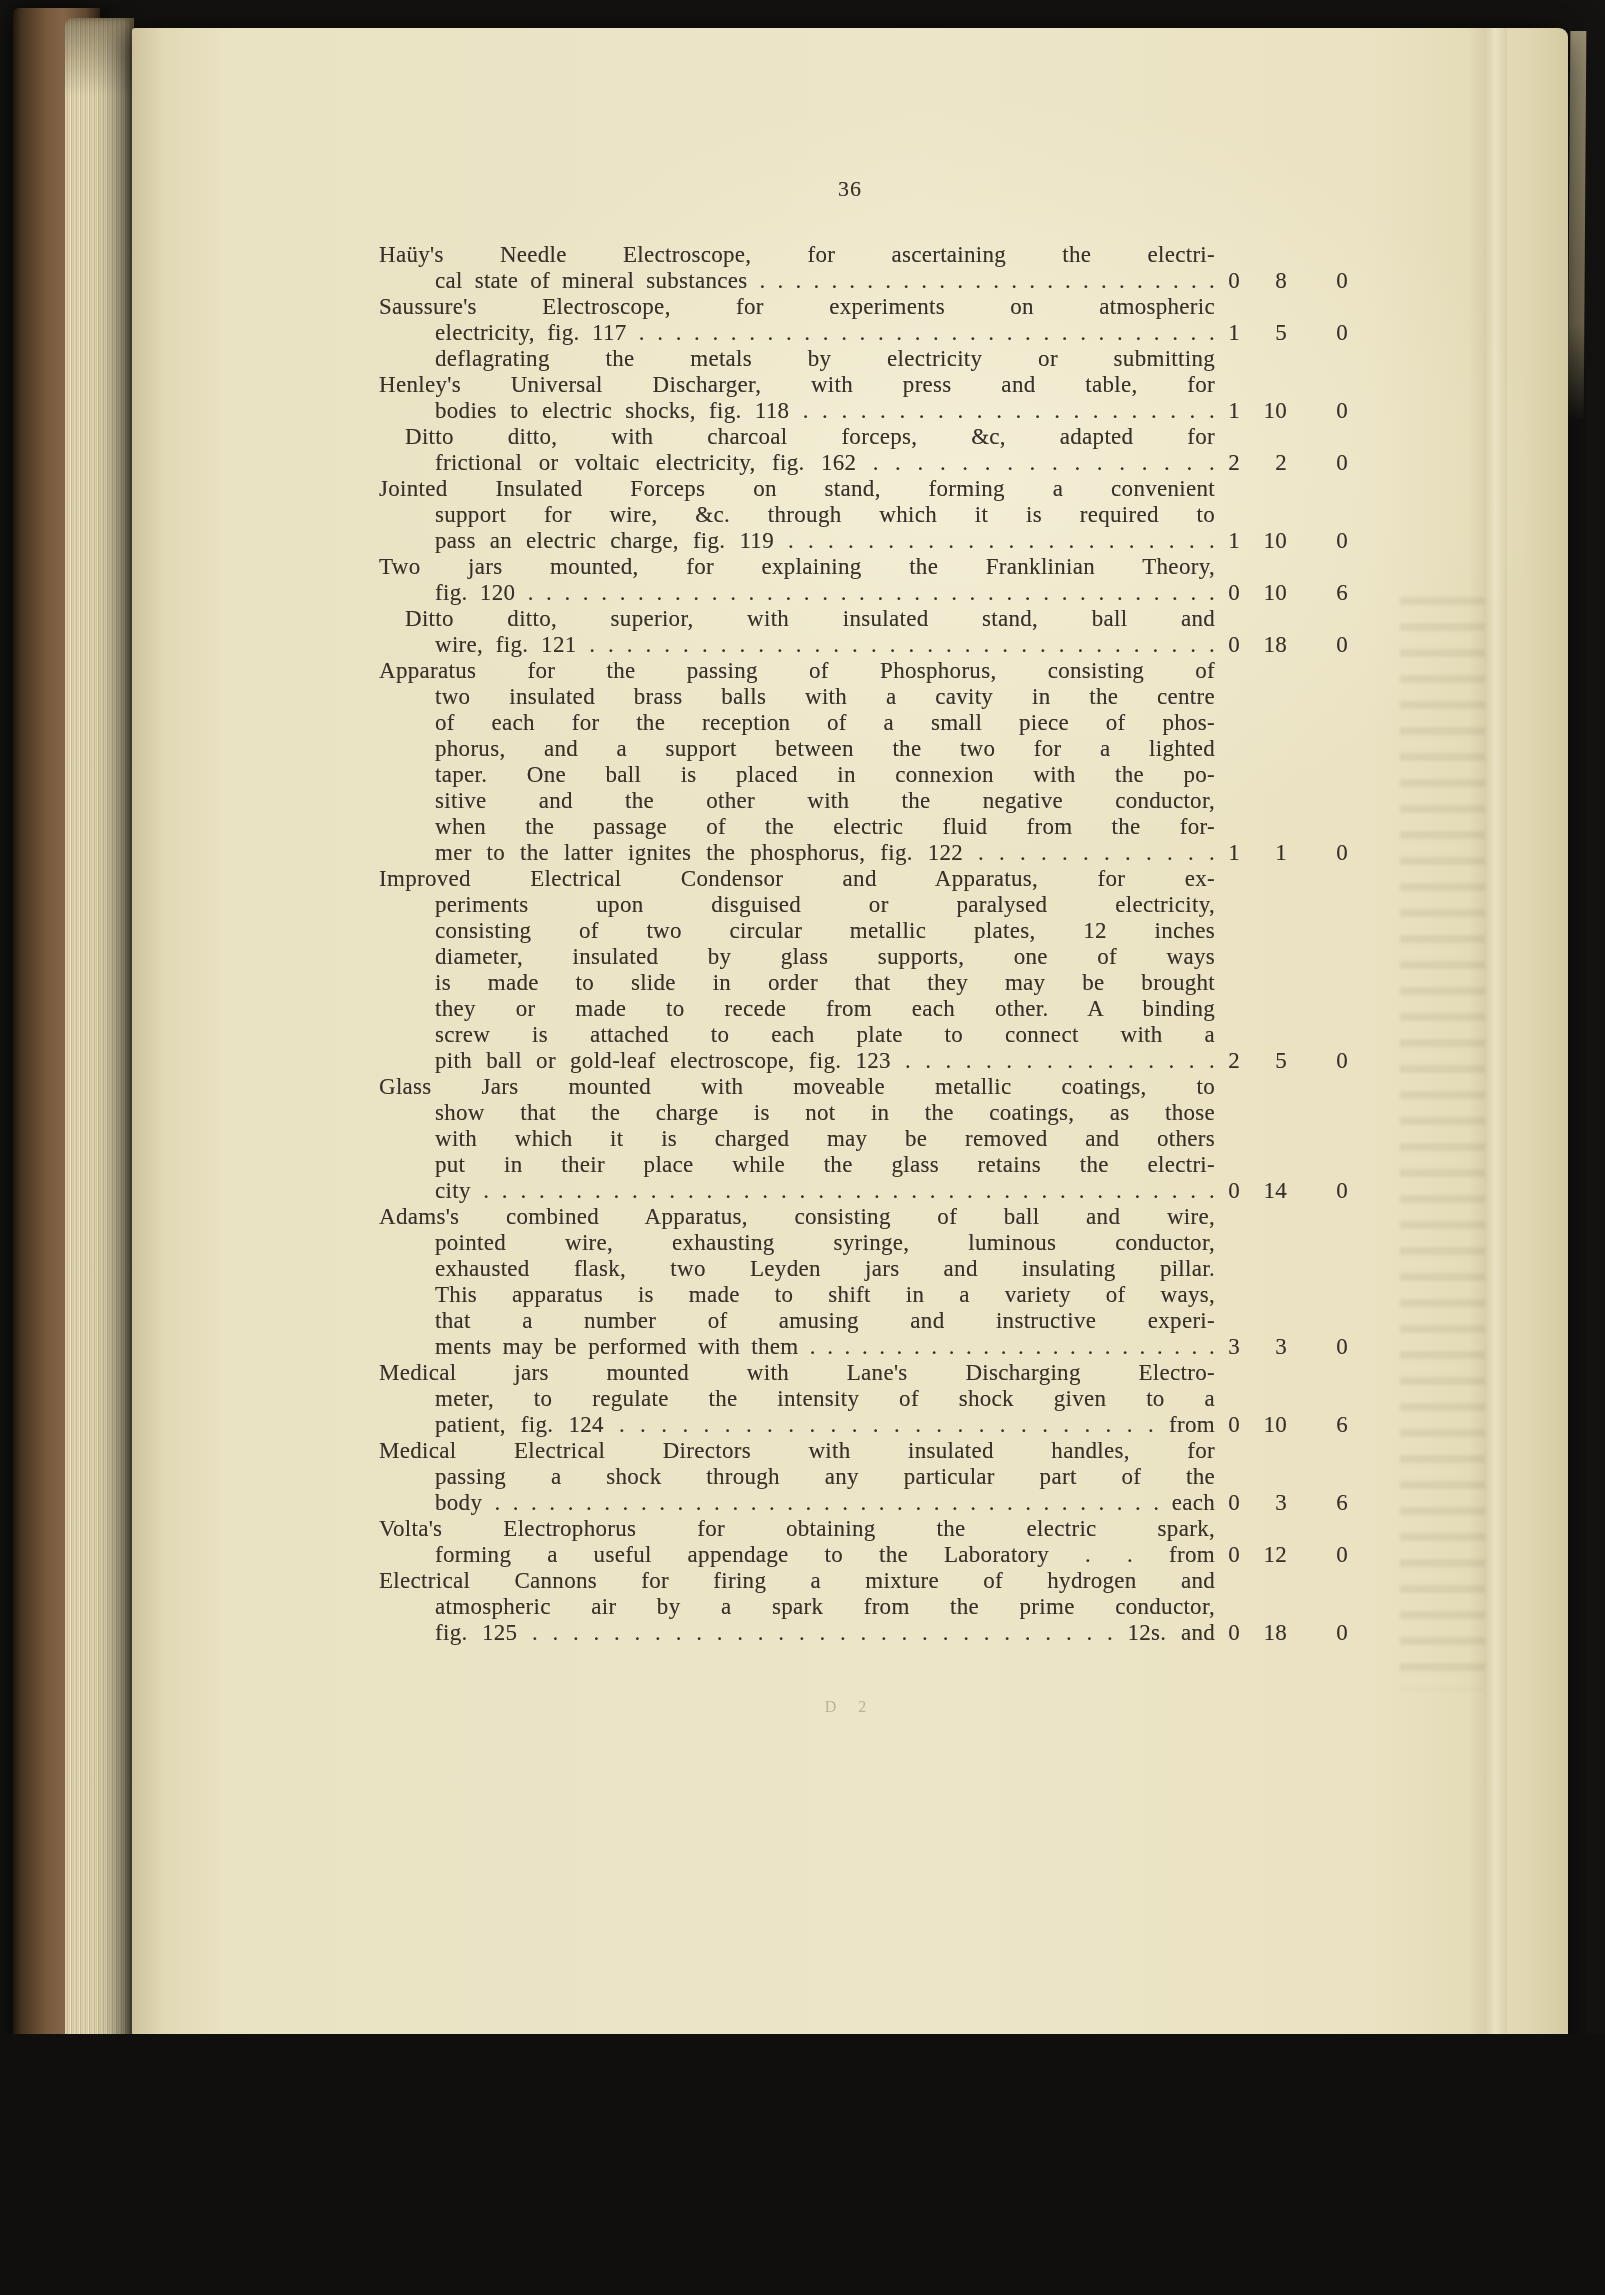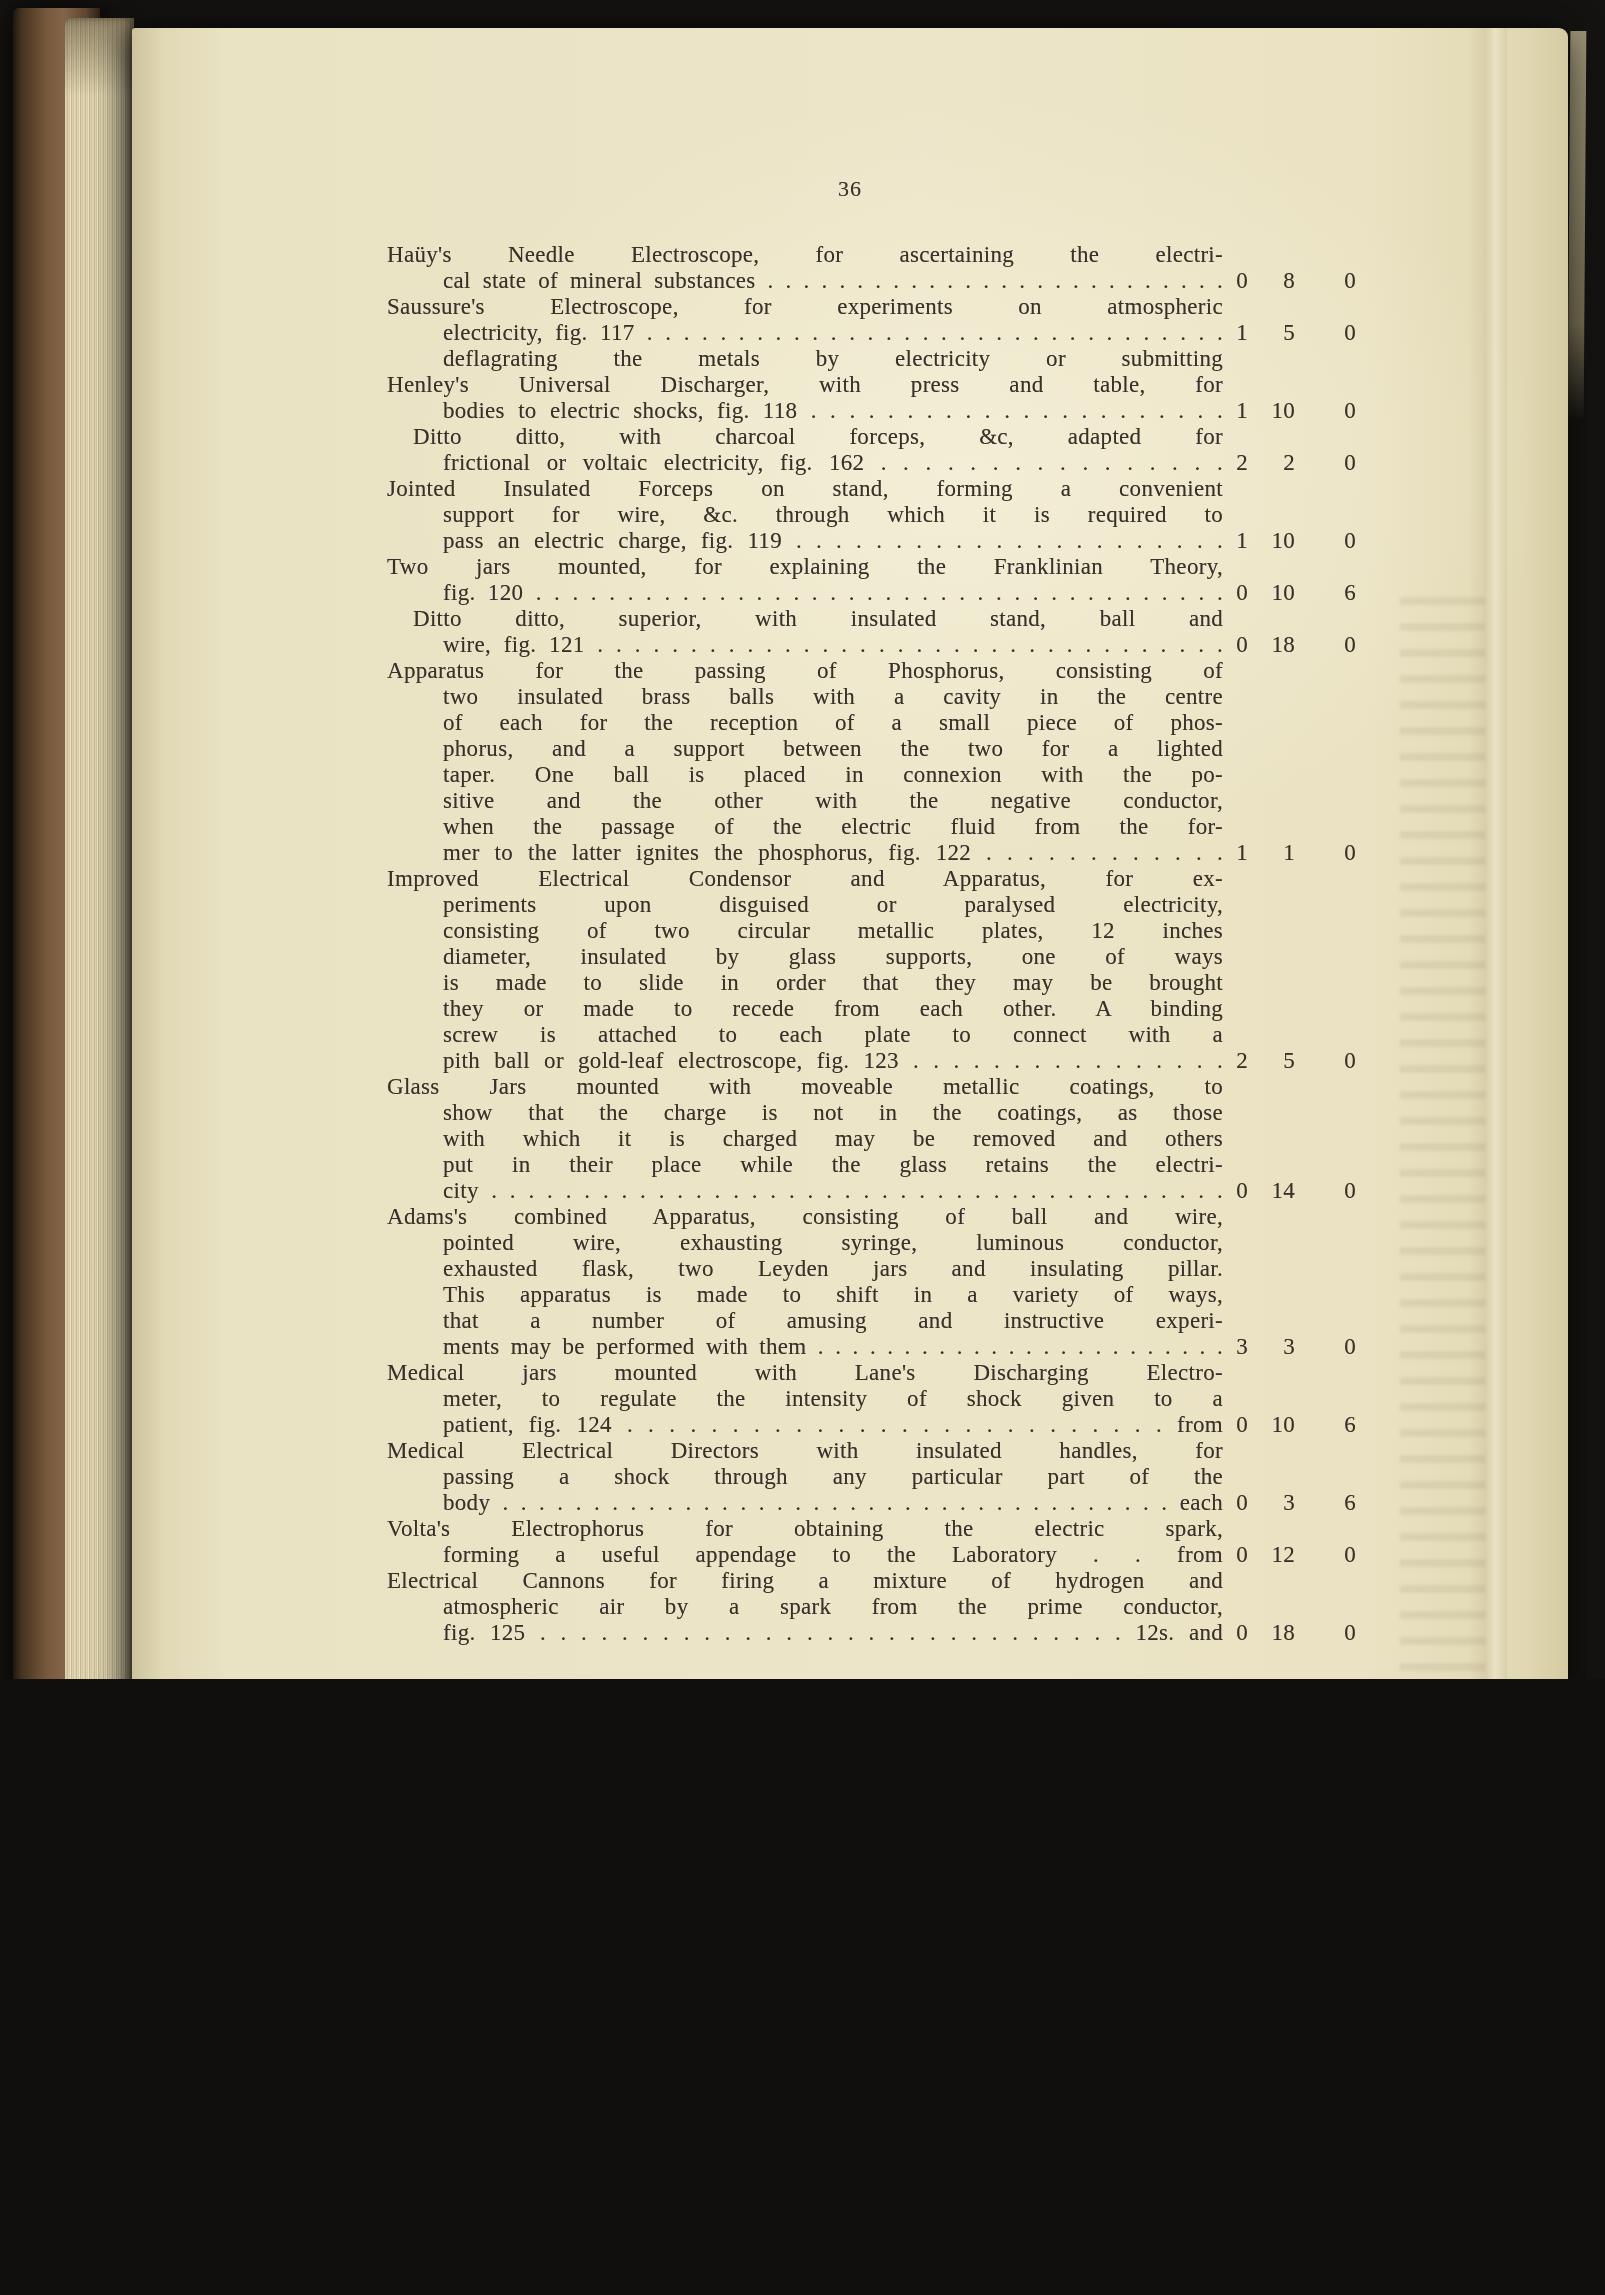--- a/index.html
+++ b/index.html
@@ -1,19 +1,19 @@
 <!DOCTYPE html>
 <html style="font-size:9px"><head>
 <meta charset="utf-8">
 <style>
   html, body { margin: 0; padding: 0; background: #100f0d; }
   .scene {
     position: relative;
     width: 1606px;
-    height: 1679px;
+    height: 2034px;
     background: #141311;
     overflow: hidden;
     font-family: "Liberation Serif", "DejaVu Serif", serif;
   }
   .book-cover {
     position: absolute;
     left: 13.4px; top: 7.8px;
     width: 87px; height: 2275px;
     border-radius: 5.6px 0 0 5.6px;
     background: linear-gradient(90deg,
@@ -79,21 +79,21 @@
     left: 0; top: 148px;
     width: 100%;
     text-align: center;
     font-size: 22px;
     letter-spacing: 1.1px;
     color: #3a342a;
     text-shadow: 0 0 0.6px rgba(58,52,42,0.45);
   }
   .content {
     position: absolute;
-    left: 255px; top: 214px;
+    left: 247px; top: 214px;
     width: 973px;
     font-size: 23px;
     line-height: 26px;
     color: #37312a;
     letter-spacing: 0.3px;
     text-shadow: 0 0 0.6px rgba(55,49,40,0.4);
   }
   .entry { display: flex; align-items: flex-end; }
   .entry-text { width: 836px; }
   .line {

